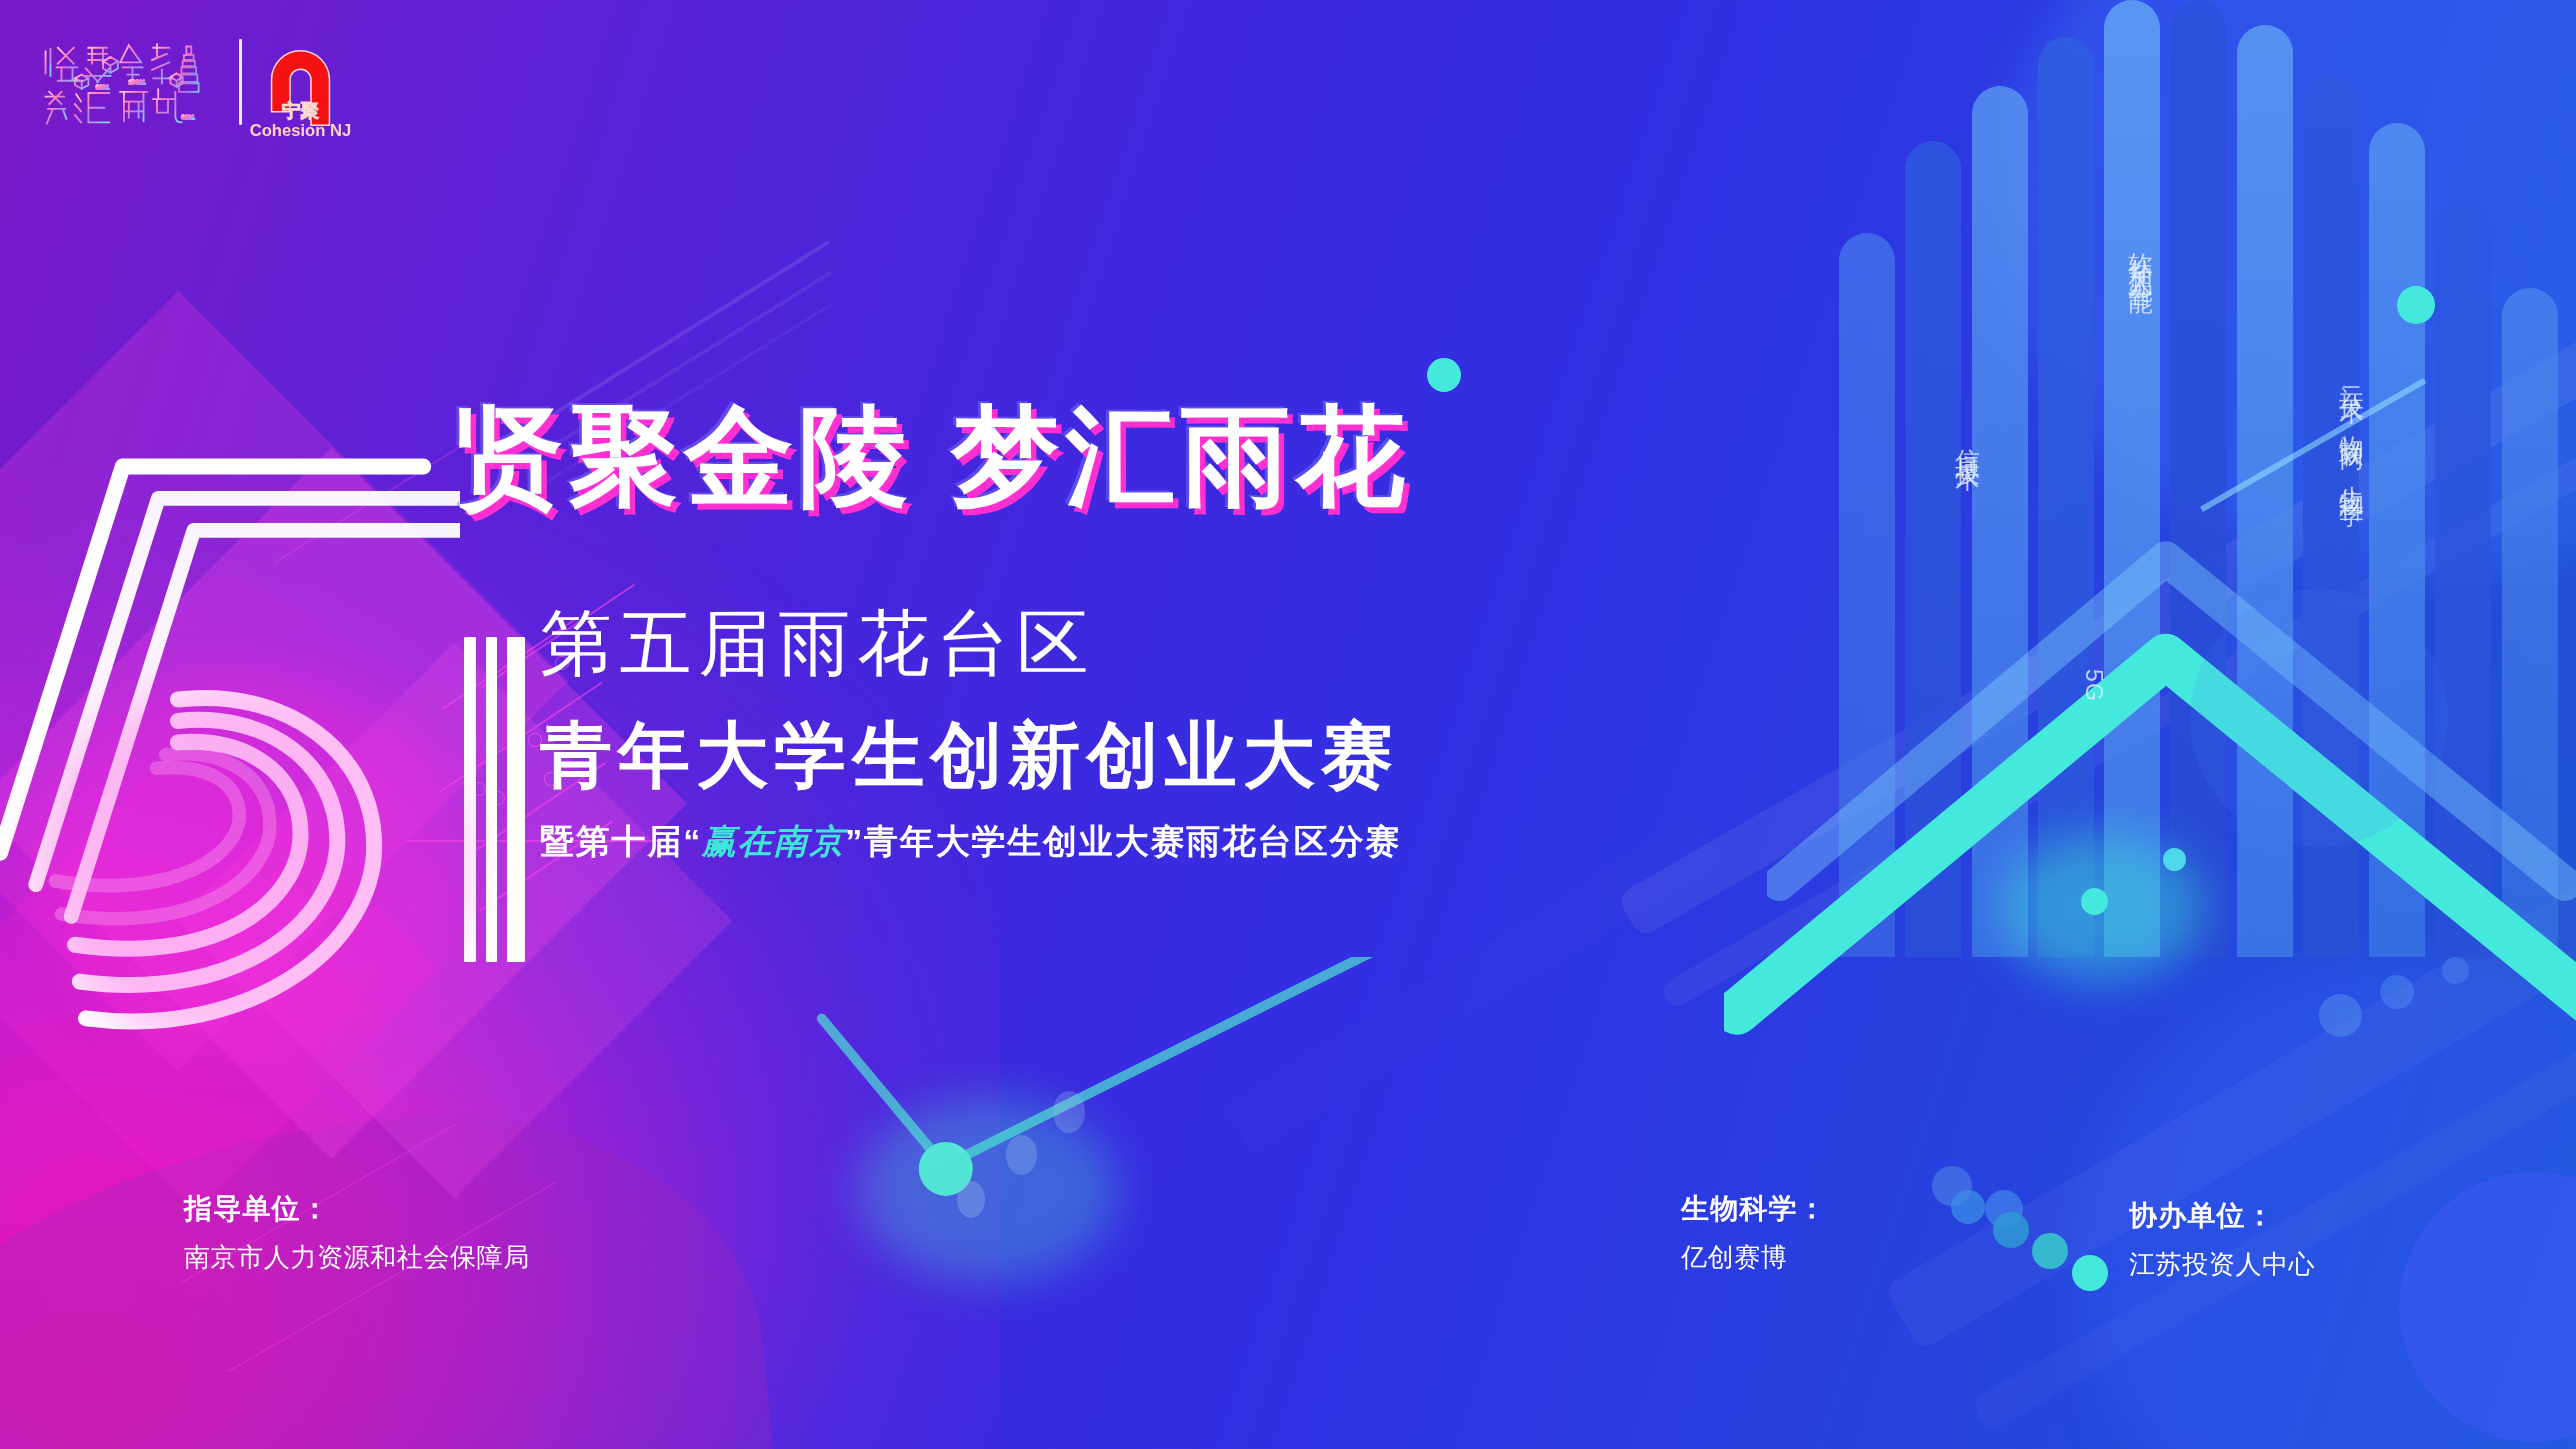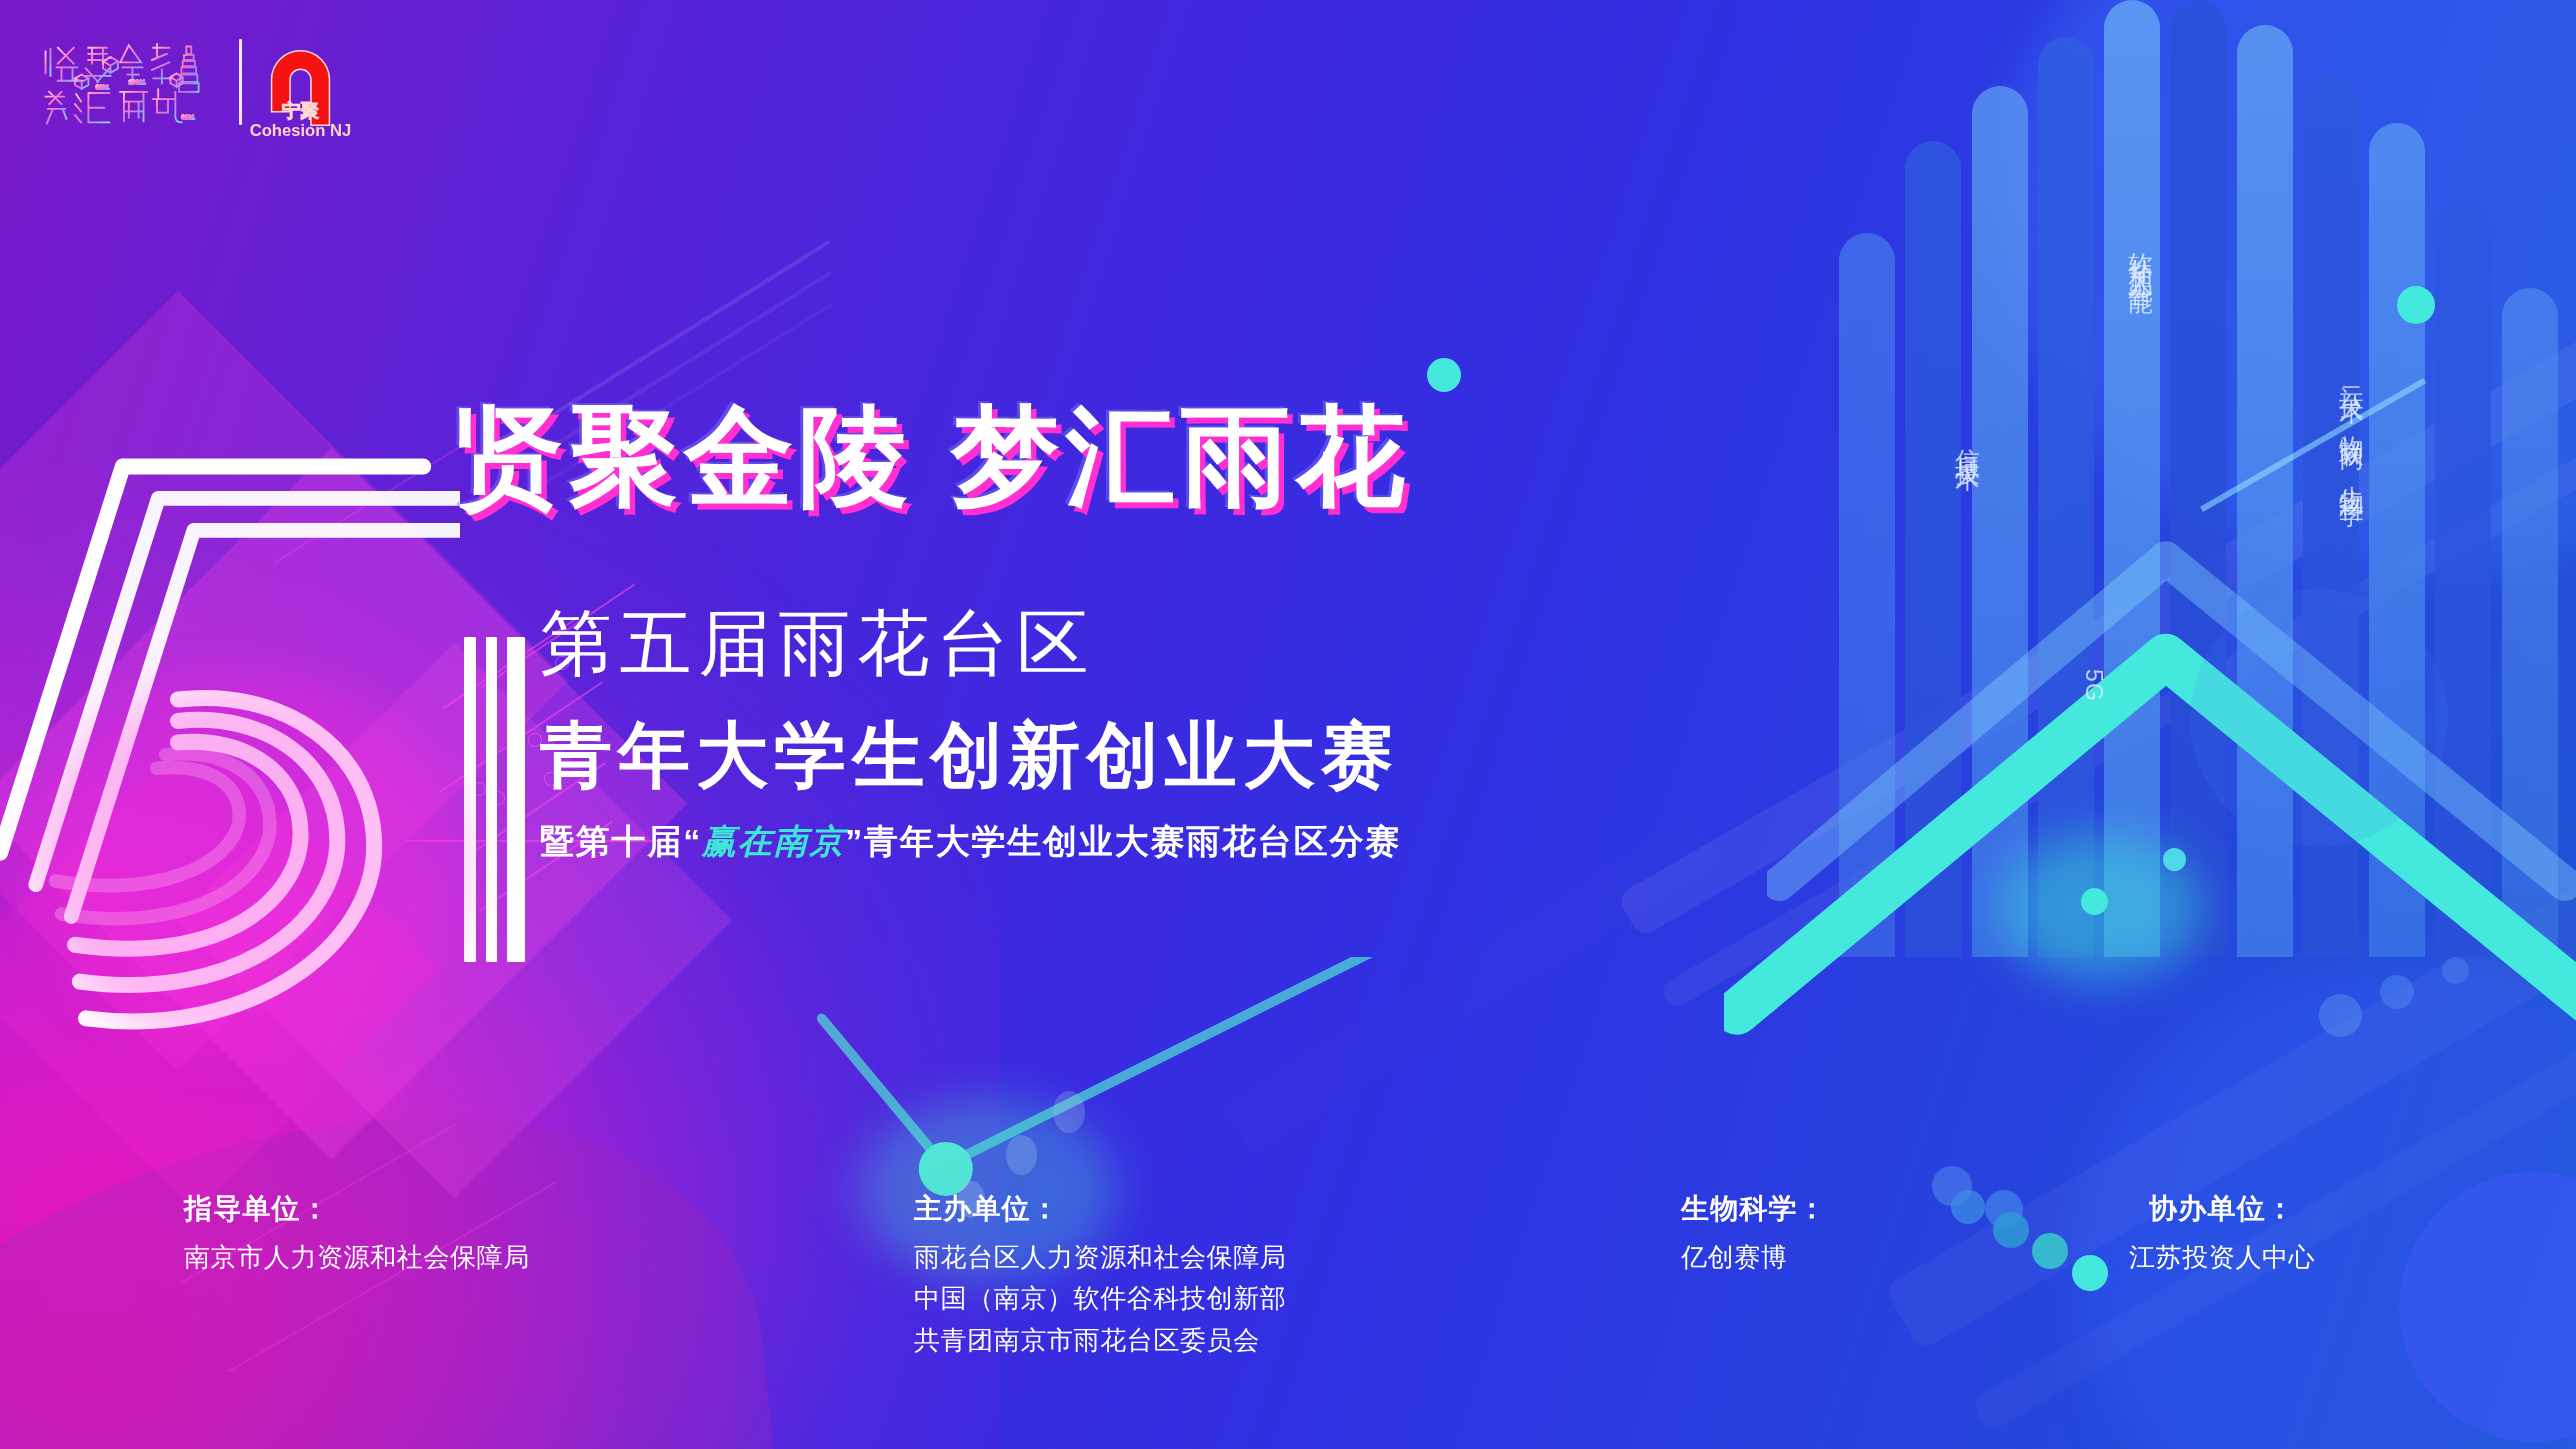--- a/index.html
+++ b/index.html
@@ -112,21 +112,21 @@
 
   
   .orgs{position:absolute;left:0;top:1190px;width:2576px;height:258px;}
   .org{position:absolute;color:#fff;}
   .org .ttl{font-size:28px;font-weight:700;letter-spacing:1.2px;white-space:nowrap;}
   .org .ln{font-size:26px;font-weight:400;letter-spacing:0.6px;white-space:nowrap;line-height:1.55;margin-top:8.6px;}
   .org .ln+.ln{margin-top:1.2px;}
   #org0{left:184px;top:0;}
   #org1{left:914px;top:0;}
   #org2{left:1681px;top:0;}
-  #org3{left:2129px;top:0;text-align:center;}
+  #org3{left:2129px;top:7px;}
 
   
   .vlabel{
     position:absolute;writing-mode:vertical-rl;text-orientation:upright;
     color:rgba(225,238,255,.82);font-size:24.5px;letter-spacing:6.1px;font-weight:400;
   }
   .vlabel.lat{writing-mode:vertical-rl;text-orientation:mixed;}
 </style>
 </head>
 <body>
@@ -326,26 +326,20 @@
   <div class="vlabel lat" style="left:2080px;top:669px;font-size:23px;letter-spacing:1.2px;">5G</div>
   <div class="vlabel" style="left:2335px;top:368px;">云技术、物联网、生物科学</div>
 
   <div class="orgs">
 
     <div class="org" id="org0">
       <div class="ttl">指导单位：</div>
       <div class="ln">南京市人力资源和社会保障局</div>
     </div>
 
-    <div class="org" id="org1">
-      <div class="ttl">主办单位：</div>
-      <div class="ln">雨花台区人力资源和社会保障局</div>
-      <div class="ln">中国（南京）软件谷科技创新部</div>
-      <div class="ln">共青团南京市雨花台区委员会</div>
-    </div>
 
     <div class="org" id="org2">
       <div class="ttl">生物科学：</div>
       <div class="ln">亿创赛博</div>
     </div>
 
     <div class="org" id="org3">
       <div class="ttl">协办单位：</div>
       <div class="ln">江苏投资人中心</div>
     </div>

